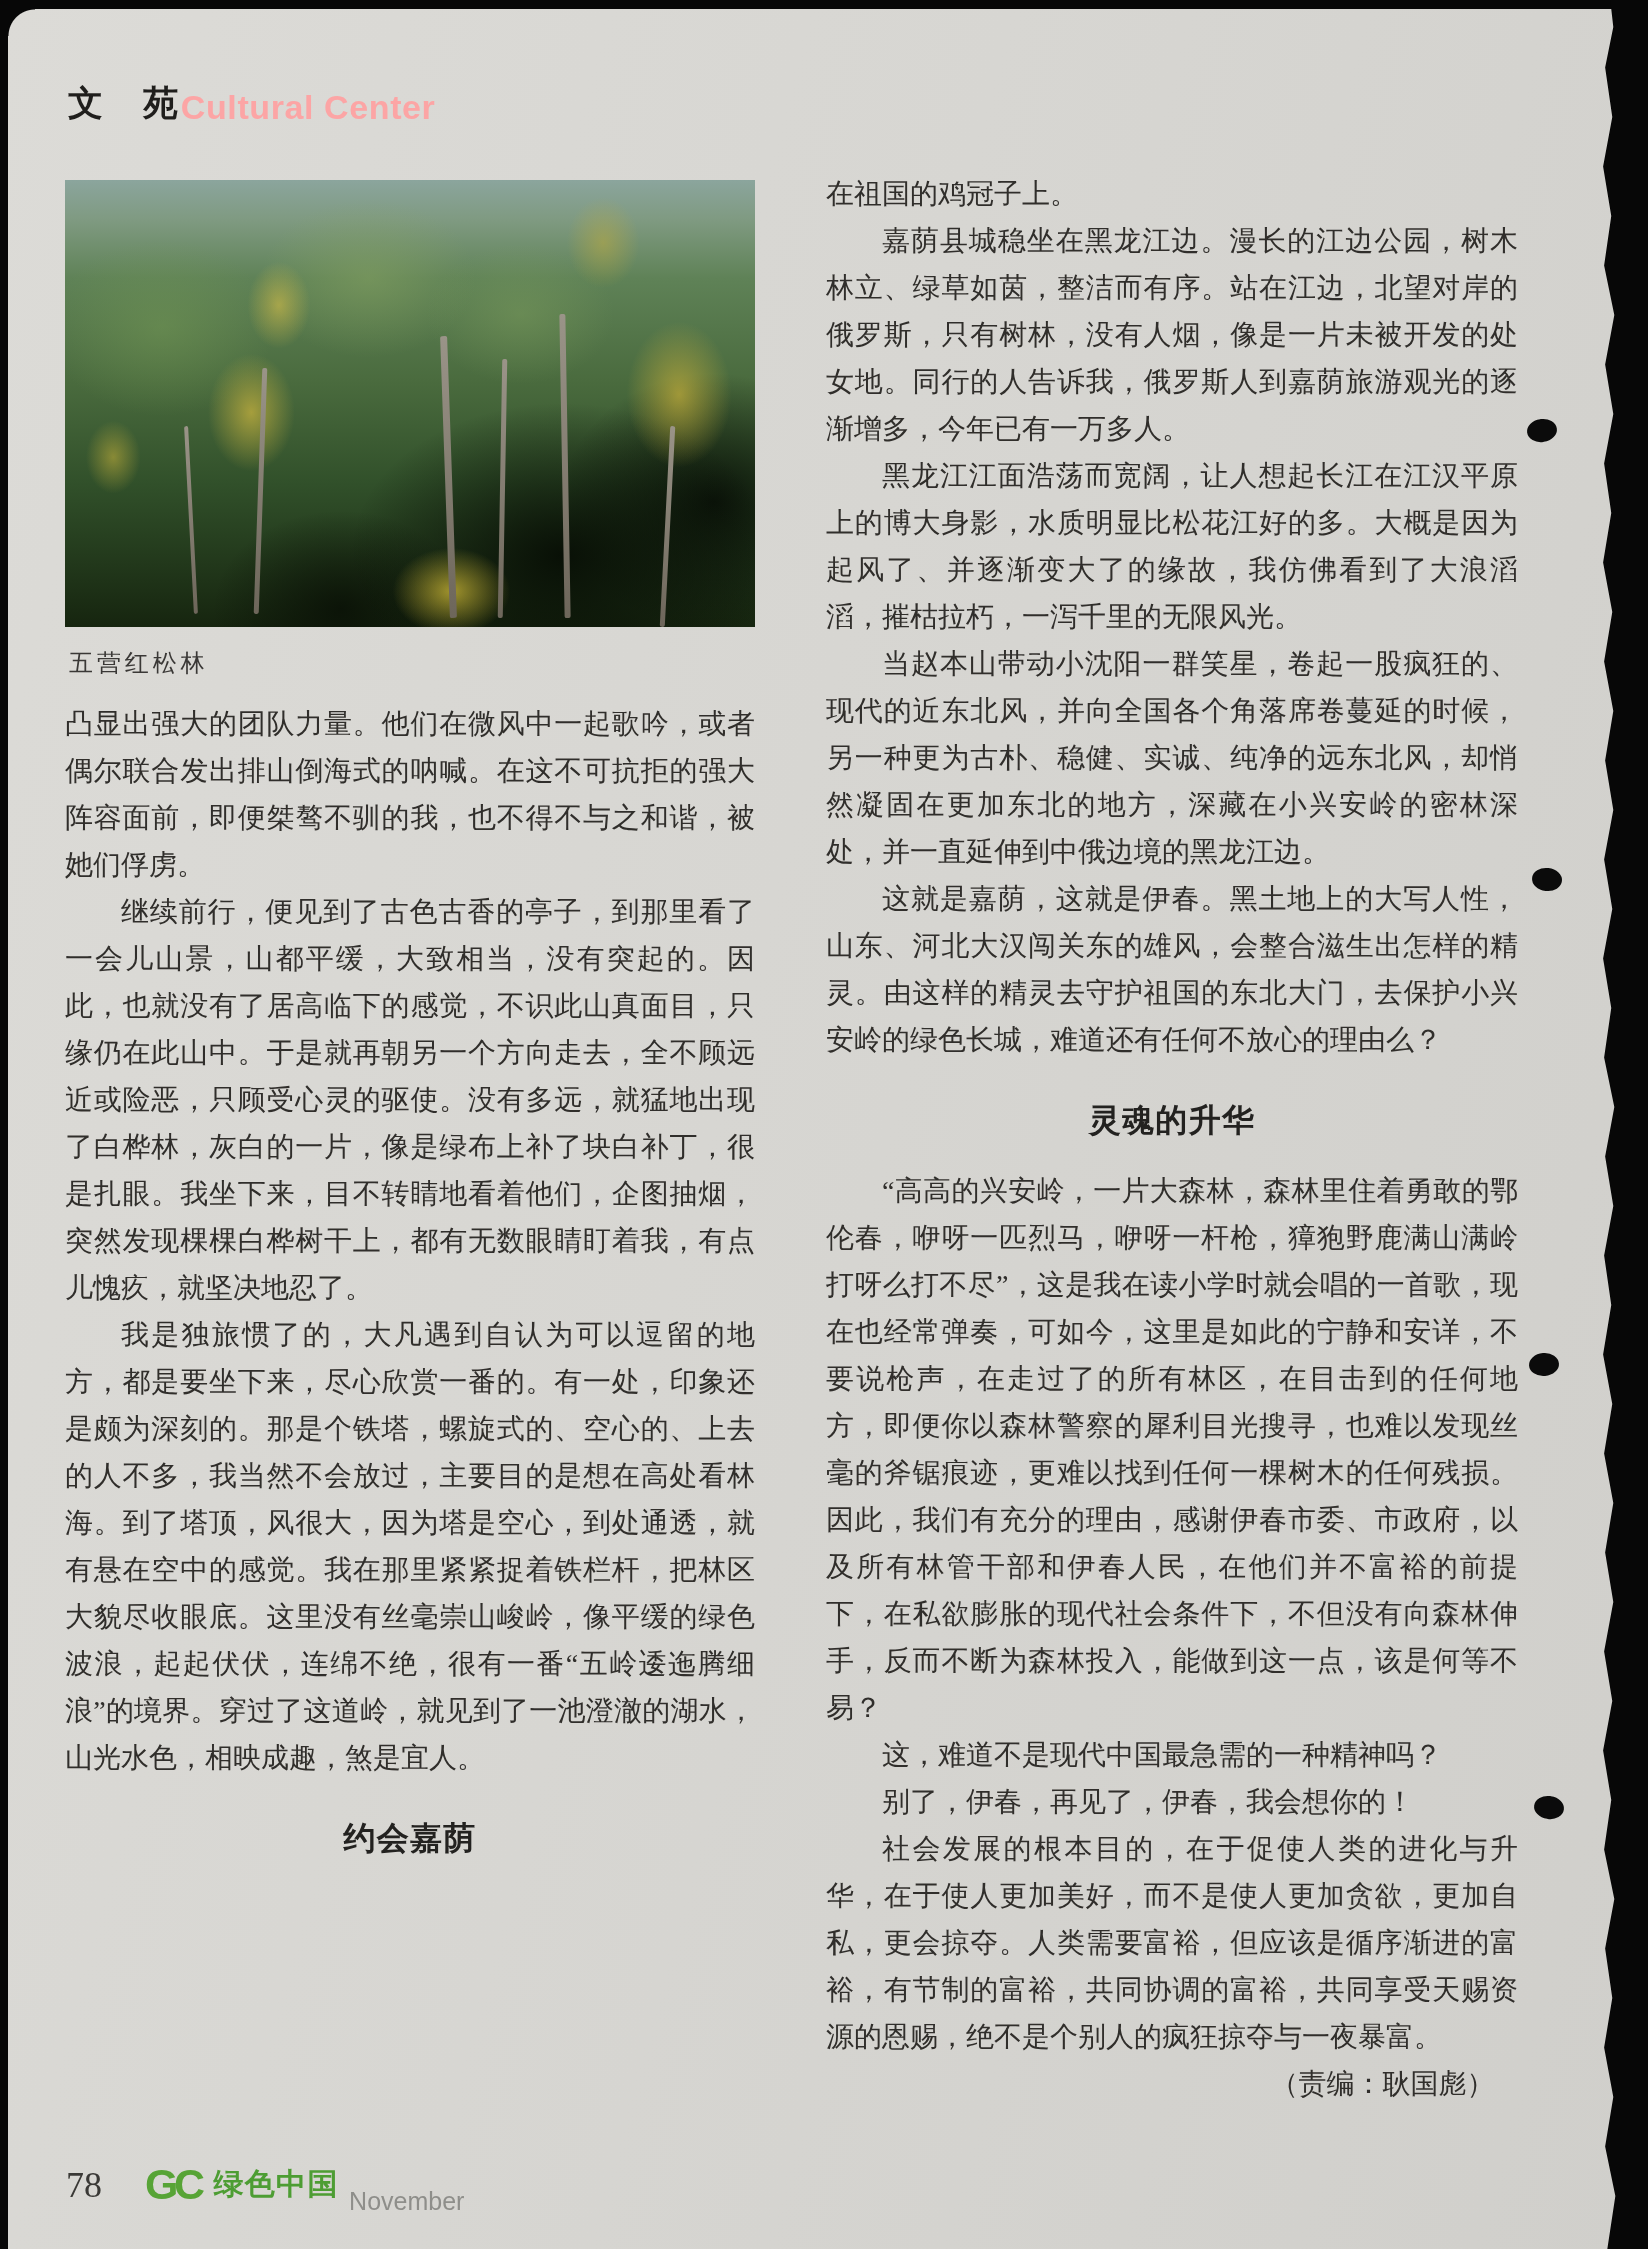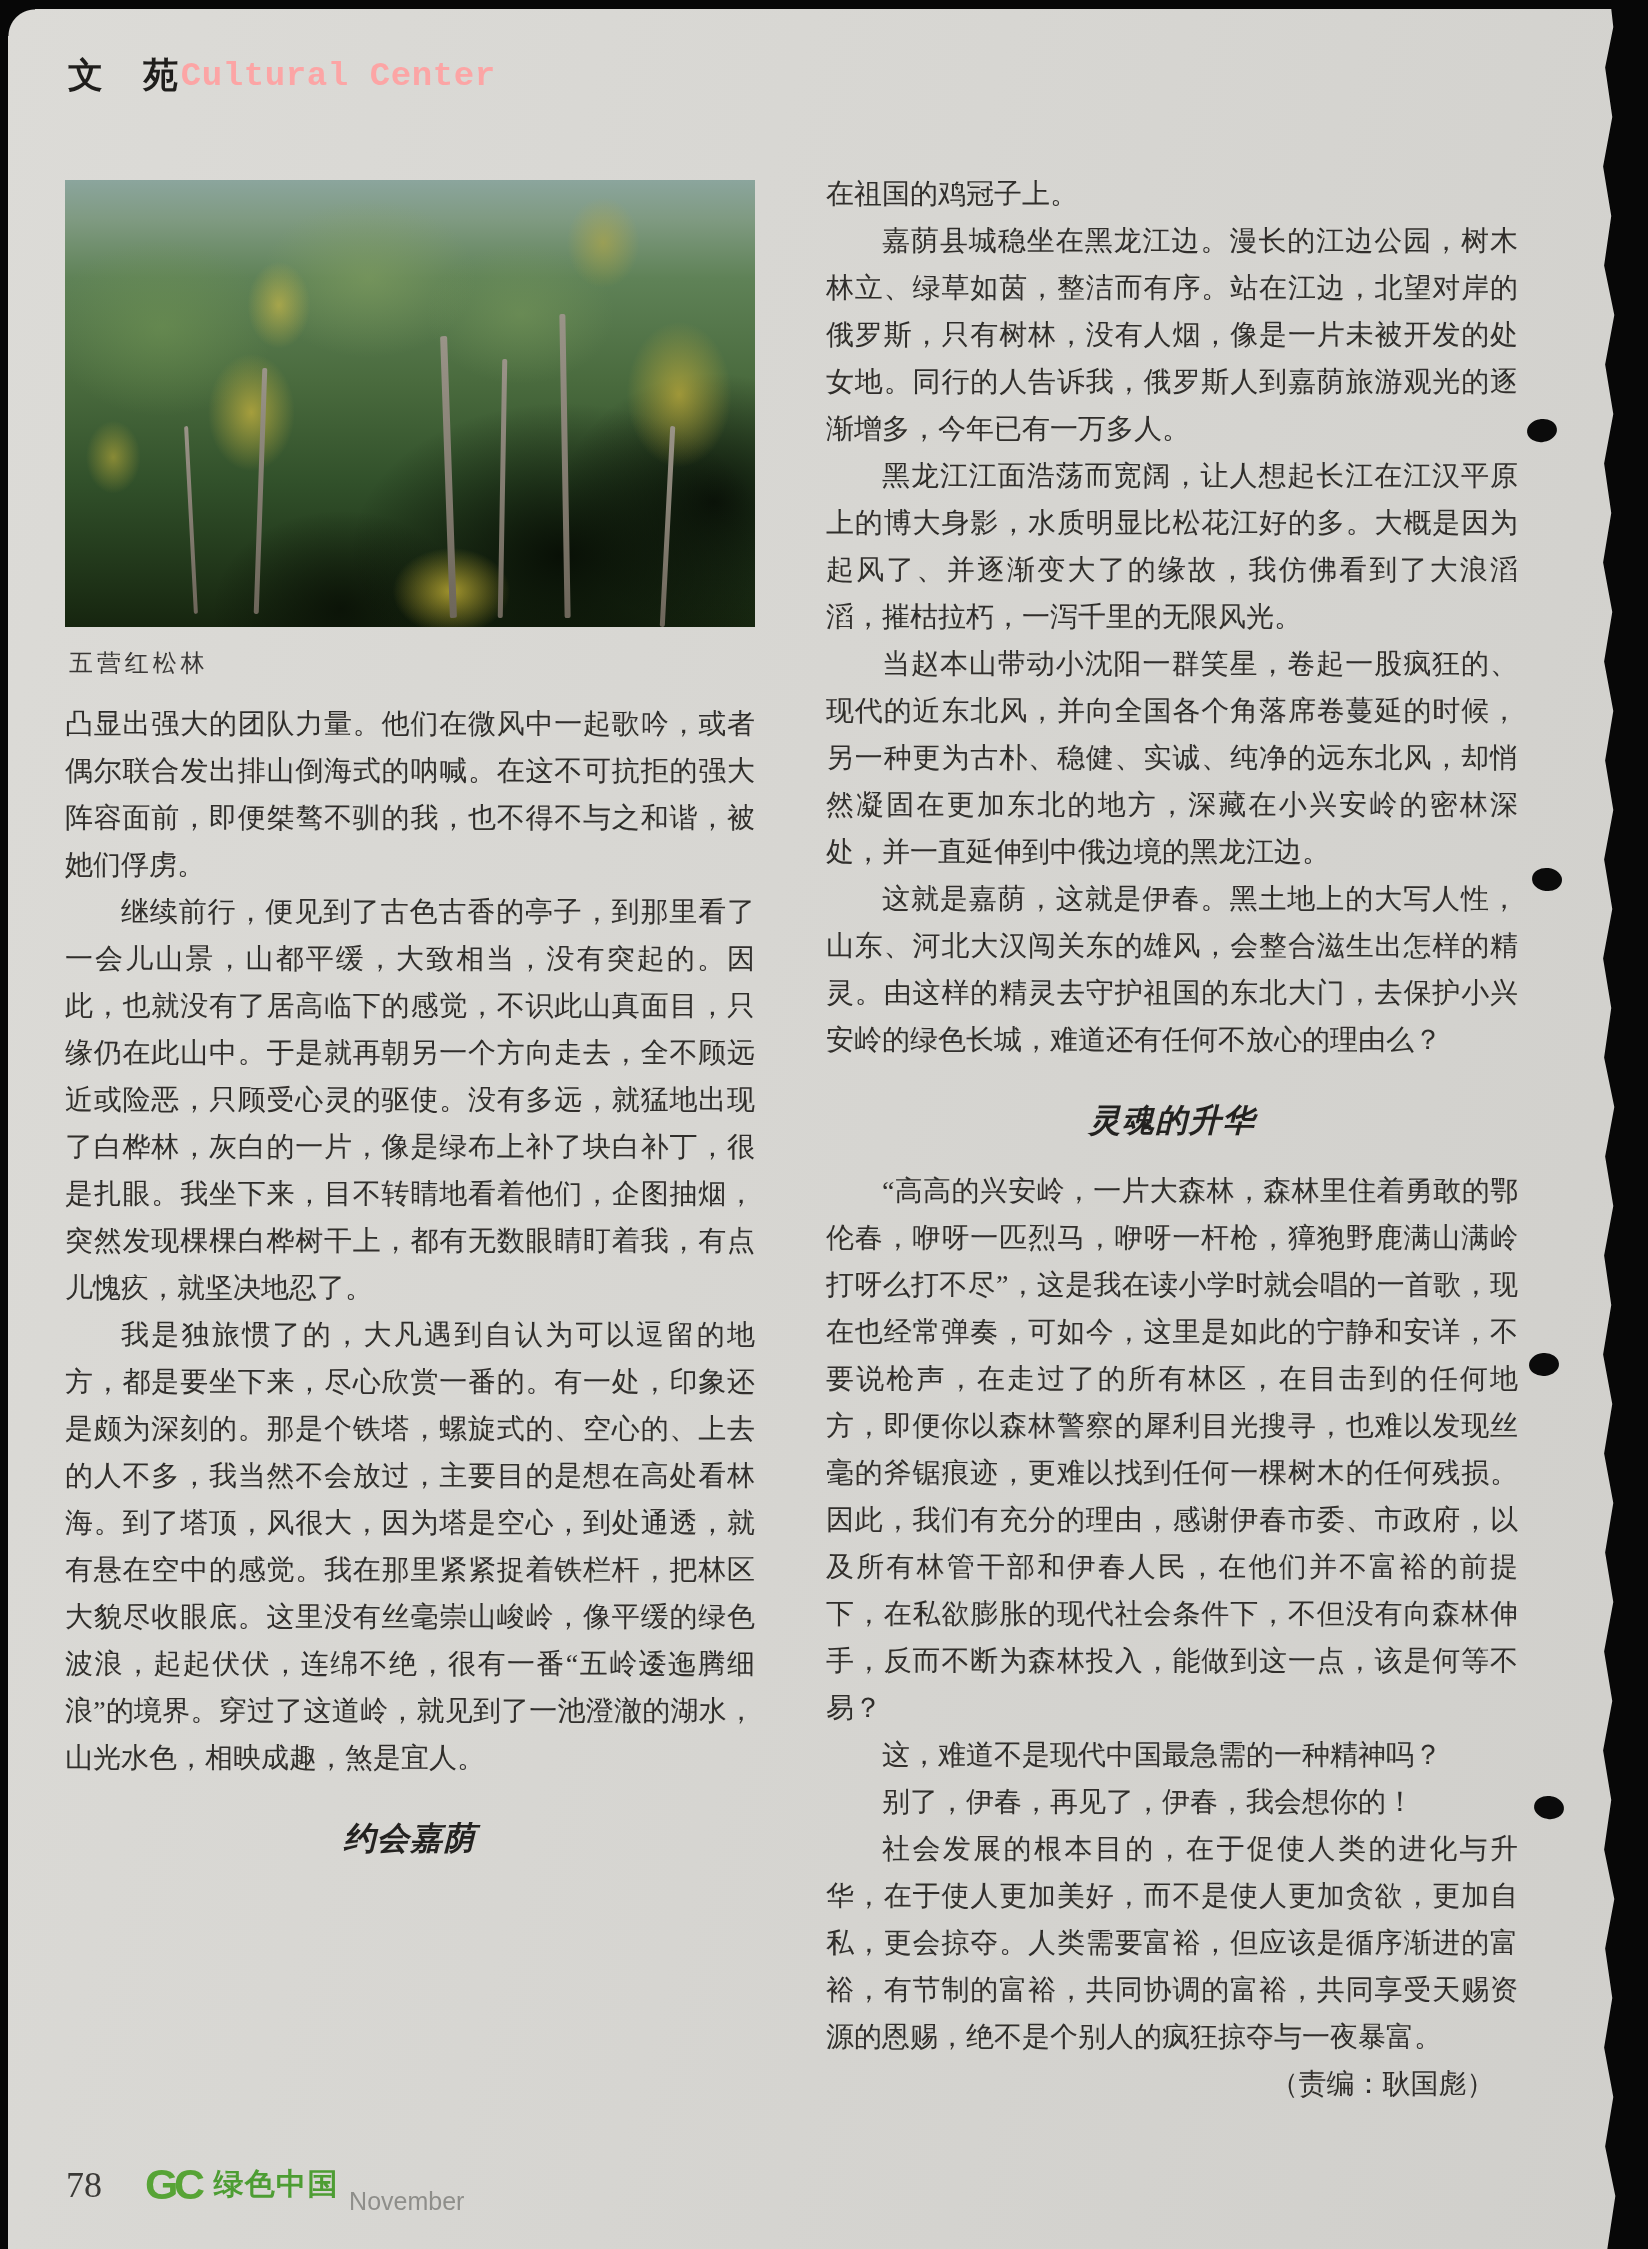--- a/index.html
+++ b/index.html
@@ -20,22 +20,22 @@
         26% 44.8%,10% 42.6%,28% 40.4%,12% 38.2%,30% 36%,14% 33.8%,30% 31.6%,12% 29.4%,
         28% 27.2%,10% 25%,26% 22.8%,12% 20.6%,30% 18.4%,14% 16.2%,32% 14%,12% 11.8%,
         26% 9.6%,10% 7.4%,28% 5.2%,14% 3%,30% 1.2%);}
   .hole{position:absolute;width:30px;height:23.4px;border-radius:50%;background:#0b0b0b;}
   .hole1{left:1527px;top:419px;transform:rotate(-8deg);}
   .hole2{left:1532px;top:868px;transform:rotate(6deg);}
   .hole3{left:1529px;top:1353px;transform:rotate(-4deg);}
   .hole4{left:1534px;top:1796px;transform:rotate(8deg);}
 
   
-  .hdr{position:absolute;left:68px;top:52px;display:flex;align-items:center;
-       font-family:Liberation Mono, monospace;font-weight:bold;}
+  .hdr{position:absolute;left:68px;top:80px;display:flex;align-items:flex-end;
+       font-family:Liberation Sans, sans-serif;font-weight:bold;}
   .hdr-cn{font-size:35px;color:#1f1e1c;letter-spacing:2.6px;}
   .hdr-en{font-size:34px;color:#fca5a5;letter-spacing:0.6px;}
 
   
   .photo{position:absolute;left:65px;top:180px;width:690px;height:447px;overflow:hidden;
     background:
       radial-gradient(ellipse 62px 84px at 27% 52%, rgba(199,178,62,.75), transparent 70%),
       radial-gradient(ellipse 45px 62px at 31% 28%, rgba(206,186,72,.65), transparent 70%),
       radial-gradient(ellipse 75px 104px at 89% 48%, rgba(200,176,58,.7), transparent 70%),
       radial-gradient(ellipse 84px 62px at 56% 92%, rgba(196,176,52,.8), transparent 70%),
@@ -59,21 +59,21 @@
        color:#3a3836;letter-spacing:3.9px;}
 
   
   .col{position:absolute;width:690px;font-size:28px;line-height:47px;color:#302e2b;
        text-align:justify;}
   .col-left{left:65px;top:700px;}
   .col-right{left:826px;top:170px;width:692px;}
   .col p{margin:0;}
   .indent{text-indent:2em;}
   .sec-head{font-family:"Liberation Sans","DejaVu Sans",sans-serif;font-weight:bold;
-       font-size:32px;color:#232220;text-align:center;margin:34px 0 23.4px 0;letter-spacing:1.3px;font-style:italic;}
+       font-size:32px;color:#232220;text-align:center;margin:34px 0 23.4px 0;letter-spacing:1.3px;}
   .editor{text-align:right;padding-right:23.4px;}
 
   
   .footer{position:absolute;left:66px;top:2153px;display:flex;align-items:center;
        font-family:"Liberation Sans","DejaVu Sans",sans-serif;}
   .pg-num{font-family:"Liberation Serif","DejaVu Serif",serif;font-size:36px;color:#3a3936;}
   .logo-gc{font-size:43px;font-weight:bold;color:#57a436;letter-spacing:-4.5px;margin-left:43px;}
   .logo-cn{font-size:30px;font-weight:bold;color:#4d9d33;margin-left:13px;letter-spacing:1.3px;}
   .logo-month{font-size:25px;color:#8e8e8a;margin-left:10.4px;margin-top:34px;}
 </style>

